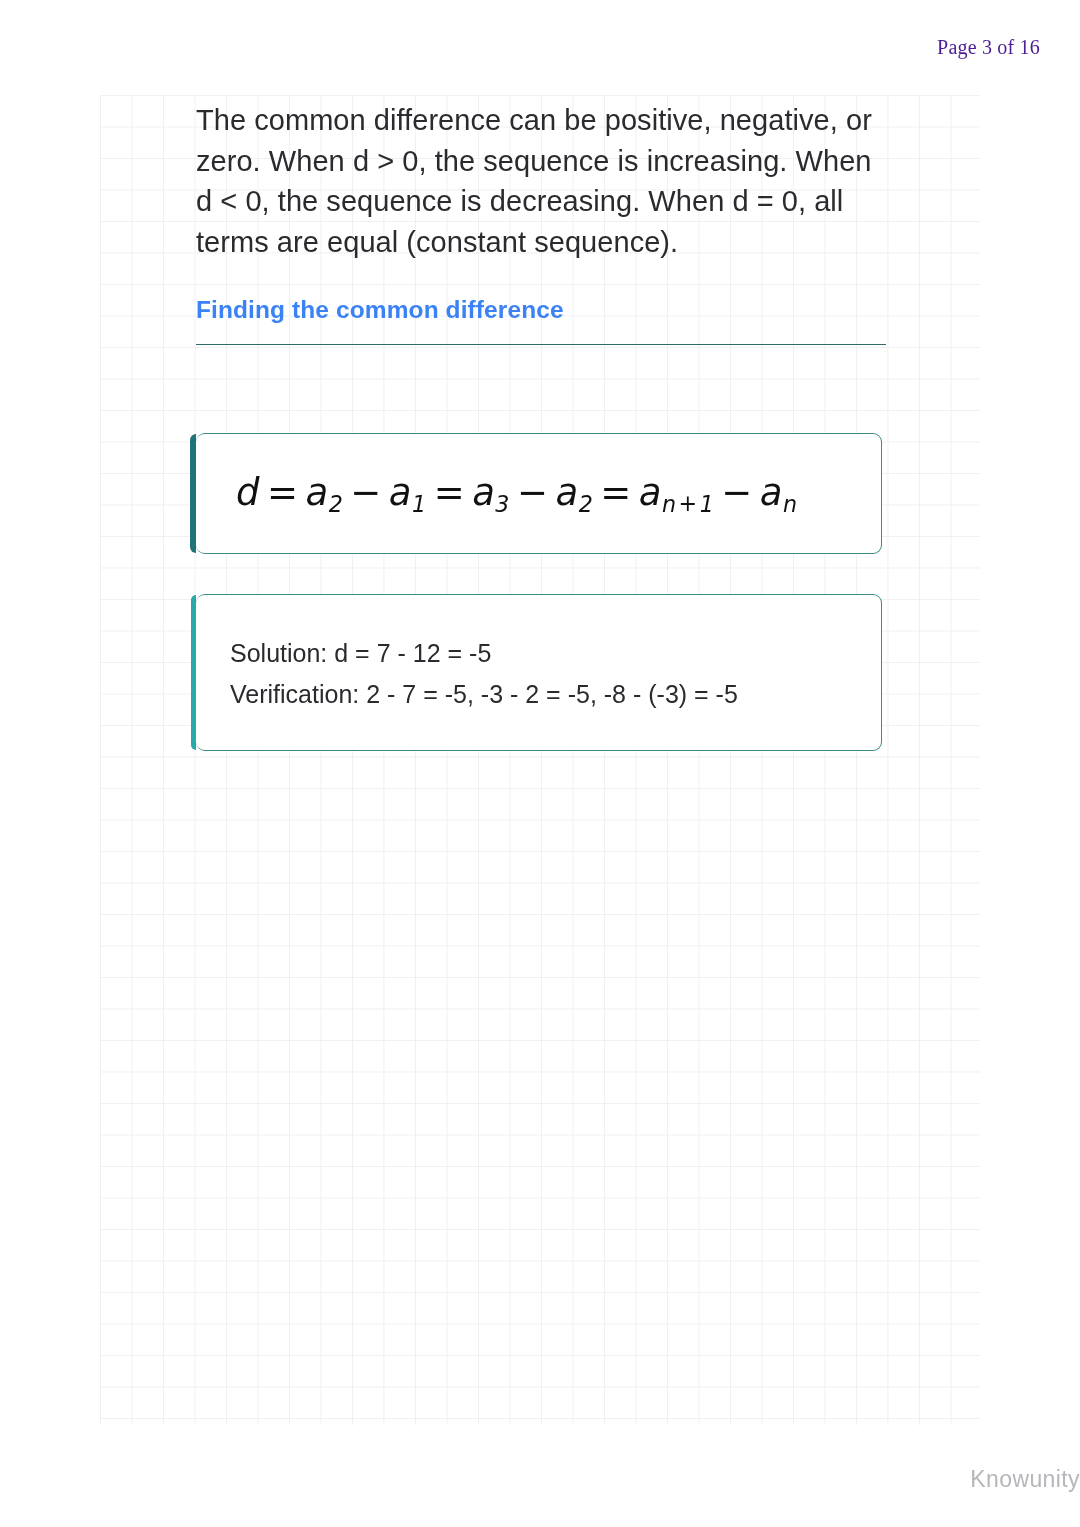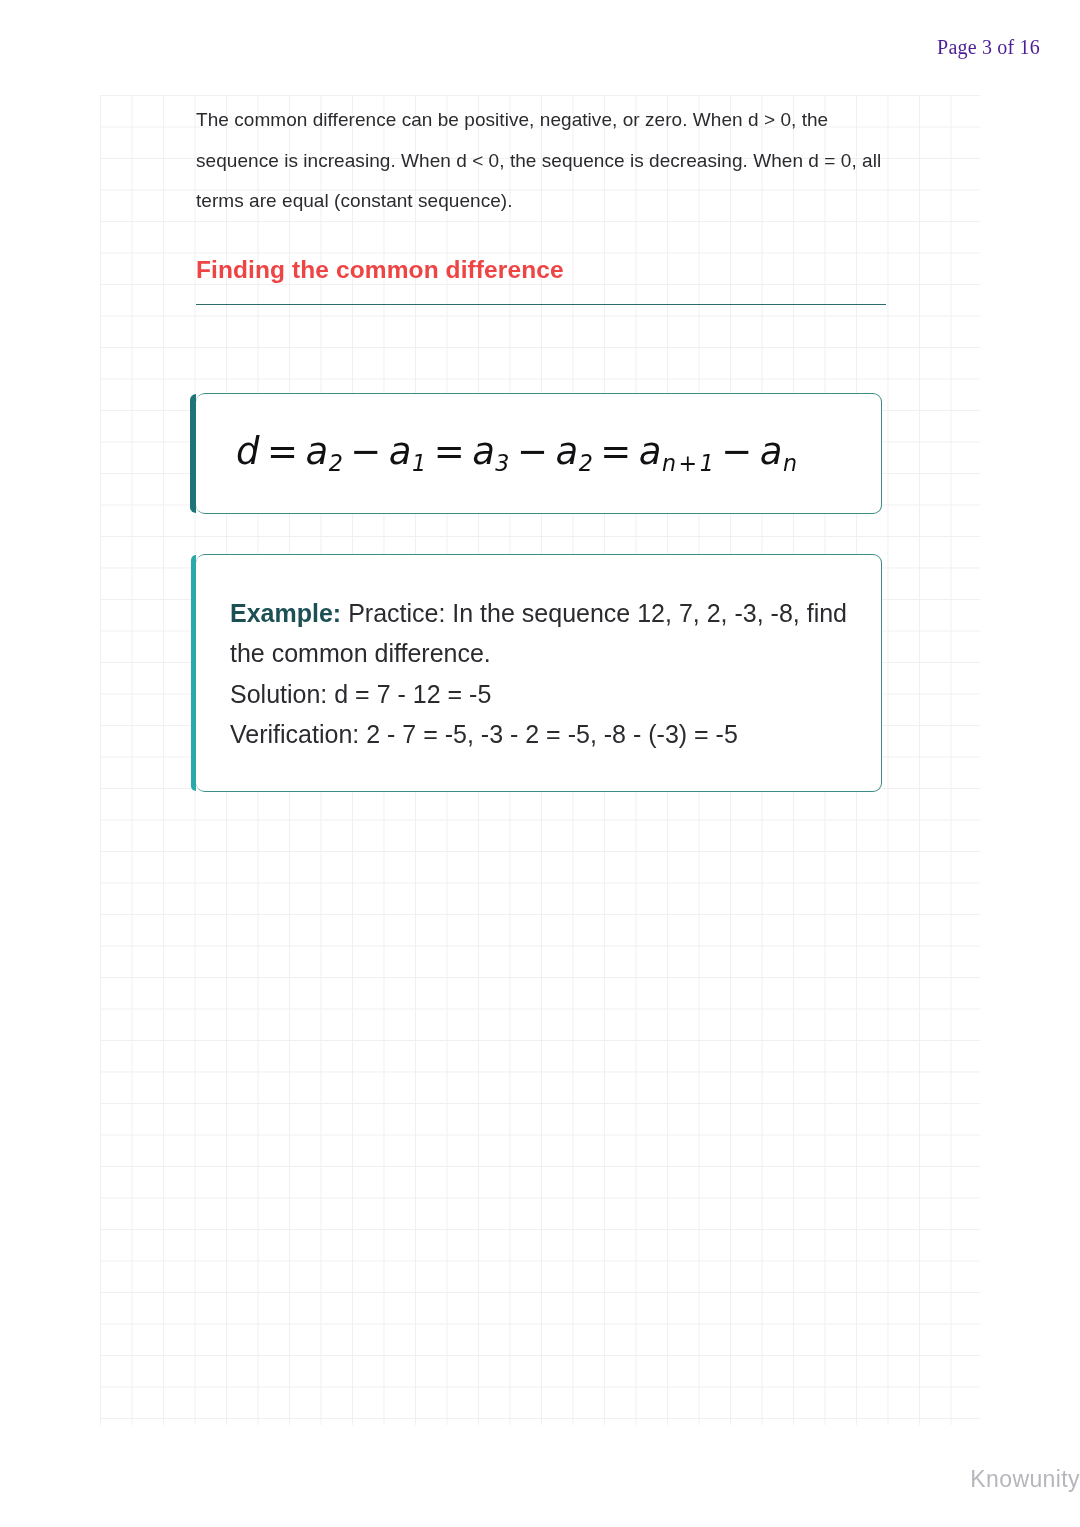--- a/index.html
+++ b/index.html
@@ -45,36 +45,36 @@
 
   
   .content {
     position: absolute;
     left: 196px;
     top: 100px;
     width: 690px;
   }
 
   .para {
-    font-size: 19px;
+    font-size: 29px;
     line-height: 40.5px;
     color: #2b2b2f;
     margin: 0 0 34px 0;
     letter-spacing: 0.05px;
   }
 
   .para.tight {
     margin-bottom: 0;
   }
 
   
   .section-heading {
     font-size: 24.5px;
     font-weight: bold;
-    color: #ef4444;
+    color: #3b82f6;
     margin: 22px 0 0 0;
     letter-spacing: 0.1px;
   }
 
   .heading-rule {
     width: 690px;
     height: 0;
     border-top: 1.6px solid #2f6b6b;
     margin: 20px 0 0 0;
   }
@@ -210,22 +210,20 @@
 
     <div class="gap-after-rule"></div>
 
     <div class="formula-box">
       <div class="formula">
         <i>d</i><span class="op">=</span><i>a</i><sub>2</sub><span class="op">−</span><i>a</i><sub>1</sub><span class="op">=</span><i>a</i><sub>3</sub><span class="op">−</span><i>a</i><sub>2</sub><span class="op">=</span><i>a</i><sub><span>n</span><span class="op-s">+</span><span>1</span></sub><span class="op">−</span><i>a</i><sub>n</sub>
       </div>
     </div>
 
     <div class="example-box">
-      <p class="example-line"><span class="example-label">Example:</span>
-        <span>Practice: In the sequence 12, 7, 2, -3, -8, find the common difference.</span></p>
       <p class="example-line">Solution: d = 7 - 12 = -5</p>
       <p class="example-line">Verification: 2 - 7 = -5, -3 - 2 = -5, -8 - (-3) = -5</p>
     </div>
 
   </div>
 
   <div class="footer-watermark">Knowunity</div>
 
 </div>
 

